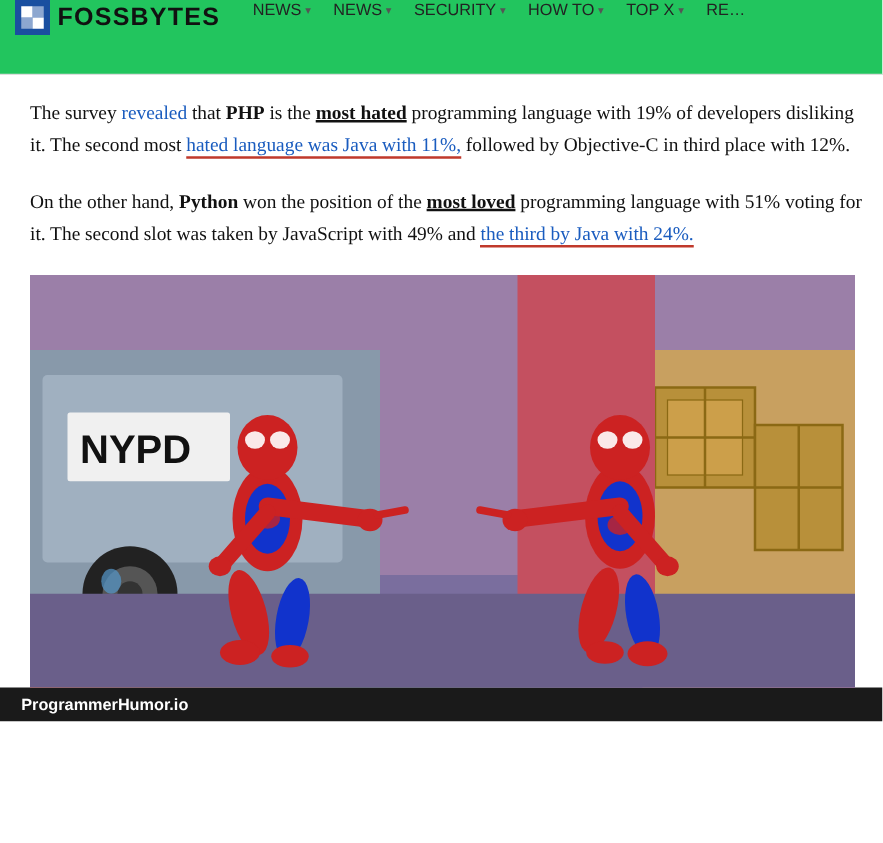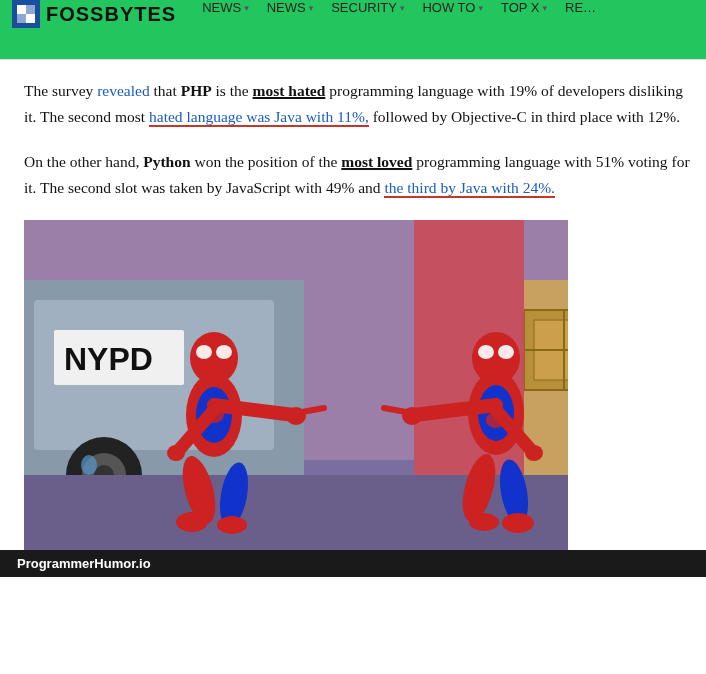--- a/index.html
+++ b/index.html
@@ -95,21 +95,21 @@
 
     .link-red-underline {
       color: #1a5cbf;
       text-decoration: none;
       border-bottom: 2px solid #c0392b;
       padding-bottom: 0px;
     }
 
     
     .image-container {
-      width: 544px;
+      width: 660px;
       height: 330px;
       background: linear-gradient(135deg, #7b5fa0 0%, #c0392b 30%, #2c3e50 60%, #8e44ad 100%);
       position: relative;
       overflow: hidden;
       margin-bottom: 0;
     }
 
     
     .footer-bar {
       background: #1a1a1a;

